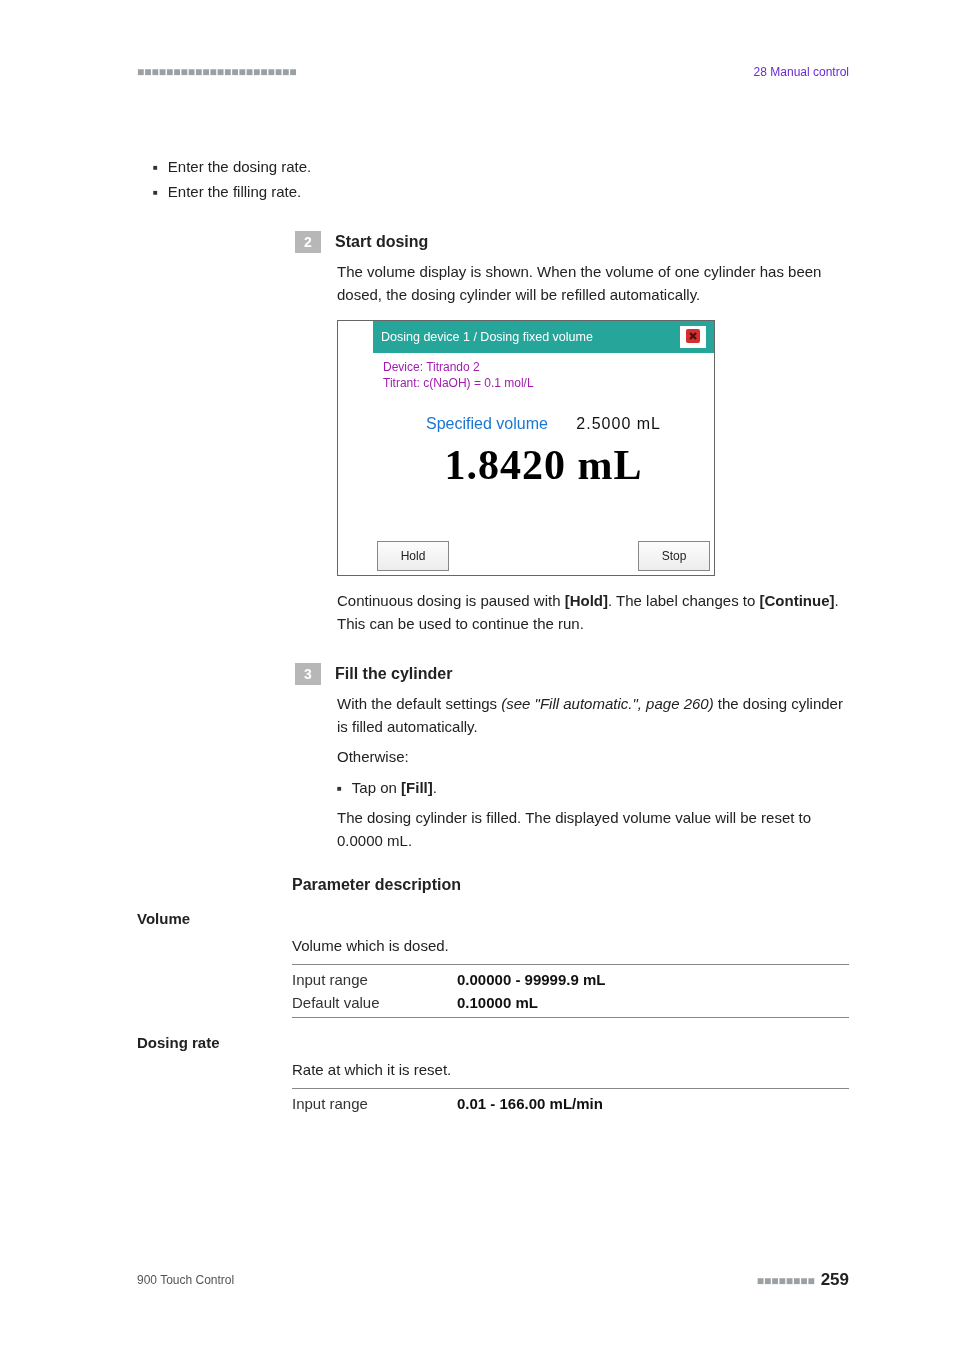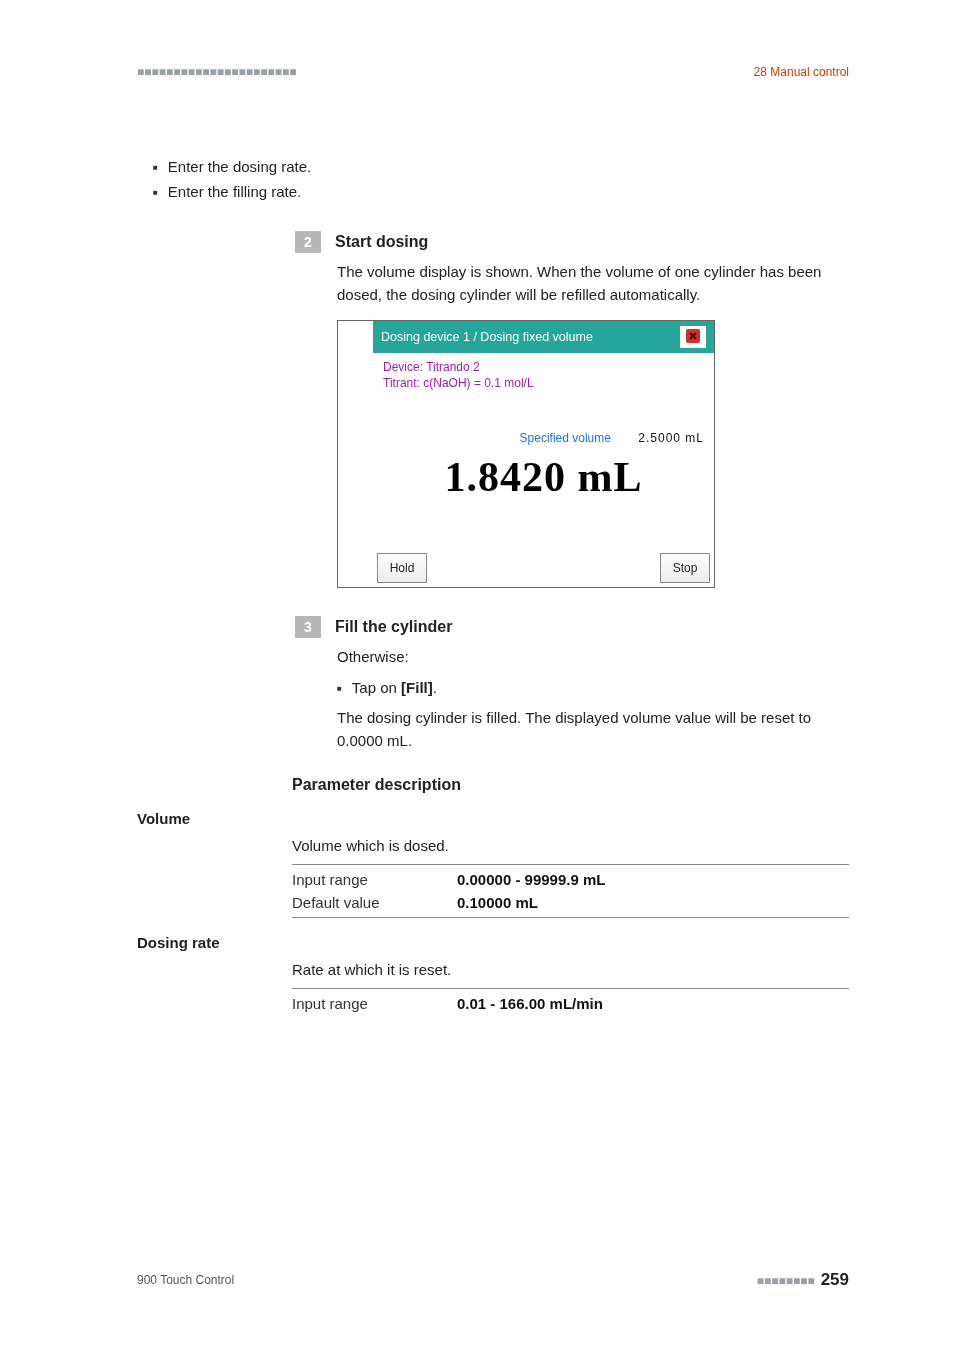--- a/index.html
+++ b/index.html
@@ -20,21 +20,21 @@
     justify-content: space-between;
     align-items: center;
     font-size: 12px;
     color: #555;
   }
   .dashes-left {
     color: #9aa0a3;
     letter-spacing: 0px;
     font-size: 12px;
   }
-  .header-right { color: #c2410c; }
+  .header-right { color: #6d28d9; }
   .content {
     position: absolute;
     top: 108px;
     left: 0;
     right: 0;
     padding-left: 137px;
     padding-right: 105px;
   }
   .indent-step { margin-left: 200px; }
   .bullet-list { margin-left: 16px; margin-top: 48px; }
@@ -110,23 +110,23 @@
   .shot-close svg { width: 16px; height: 16px; }
   .shot-body {
     padding: 6px 10px 12px 10px;
   }
   .dev-line, .titrant-line {
     font-size: 12px;
     color: #a21caf;
     line-height: 1.35;
   }
   .specvol-row {
-    margin-top: 40px;
-    text-align: right;
-    font-size: 12px;
+    margin-top: 24px;
+    text-align: center;
+    font-size: 16px;
   }
   .specvol-row .lbl { color: #1976d2; margin-right: 24px; }
   .specvol-row .val { color: #111; letter-spacing: 1px; }
   .bignum {
     text-align: center;
     font-size: 42px;
     font-weight: 600;
     letter-spacing: 1px;
     margin: 8px 0 40px 0;
     font-family: Georgia, "Times New Roman", serif;
@@ -135,21 +135,21 @@
   .shot-footer {
     display: flex;
     justify-content: space-between;
     padding: 0 4px 4px 4px;
   }
   .shot-btn {
     background: linear-gradient(#fdfdfd,#ececec);
     border: 1px solid #888;
     font-size: 12px;
     padding: 7px 0;
-    width: 50px;
+    width: 72px;
     text-align: center;
   }
   
   .param-desc-title {
     font-weight: bold;
     font-size: 16px;
     margin-top: 24px;
     margin-left: 155px;
   }
   .param-name {
@@ -257,26 +257,34 @@
         <span class="val">2.5000  mL</span>
       </div>
       <div class="bignum">1.8420 mL</div>
     </div>
     <div class="shot-footer">
       <div class="shot-btn">Hold</div>
       <div class="shot-btn">Stop</div>
     </div>
   </div>
 
+  <div class="step-body">
+    <p>
+      <span>Continuous dosing is paused with </span><b>[Hold]</b><span>. The label changes to </span><b>[Continue]</b><span>. This can be used to continue the run.</span>
+    </p>
+  </div>
 
   <div class="step-row">
     <div class="step-num">3</div>
     <div class="step-title">Fill the cylinder</div>
   </div>
   <div class="step-body">
+    <p>
+      <span>With the default settings </span><span class="italic">(see "Fill automatic.", page 260)</span><span> the dosing cylinder is filled automatically.</span>
+    </p>
     <p>Otherwise:</p>
   </div>
   <div class="step-body bullet-list">
     <div class="bullet-item">
       <span>
         <span>Tap on </span><b>[Fill]</b><span>.</span>
       </span>
     </div>
   </div>
   <div class="step-body">

